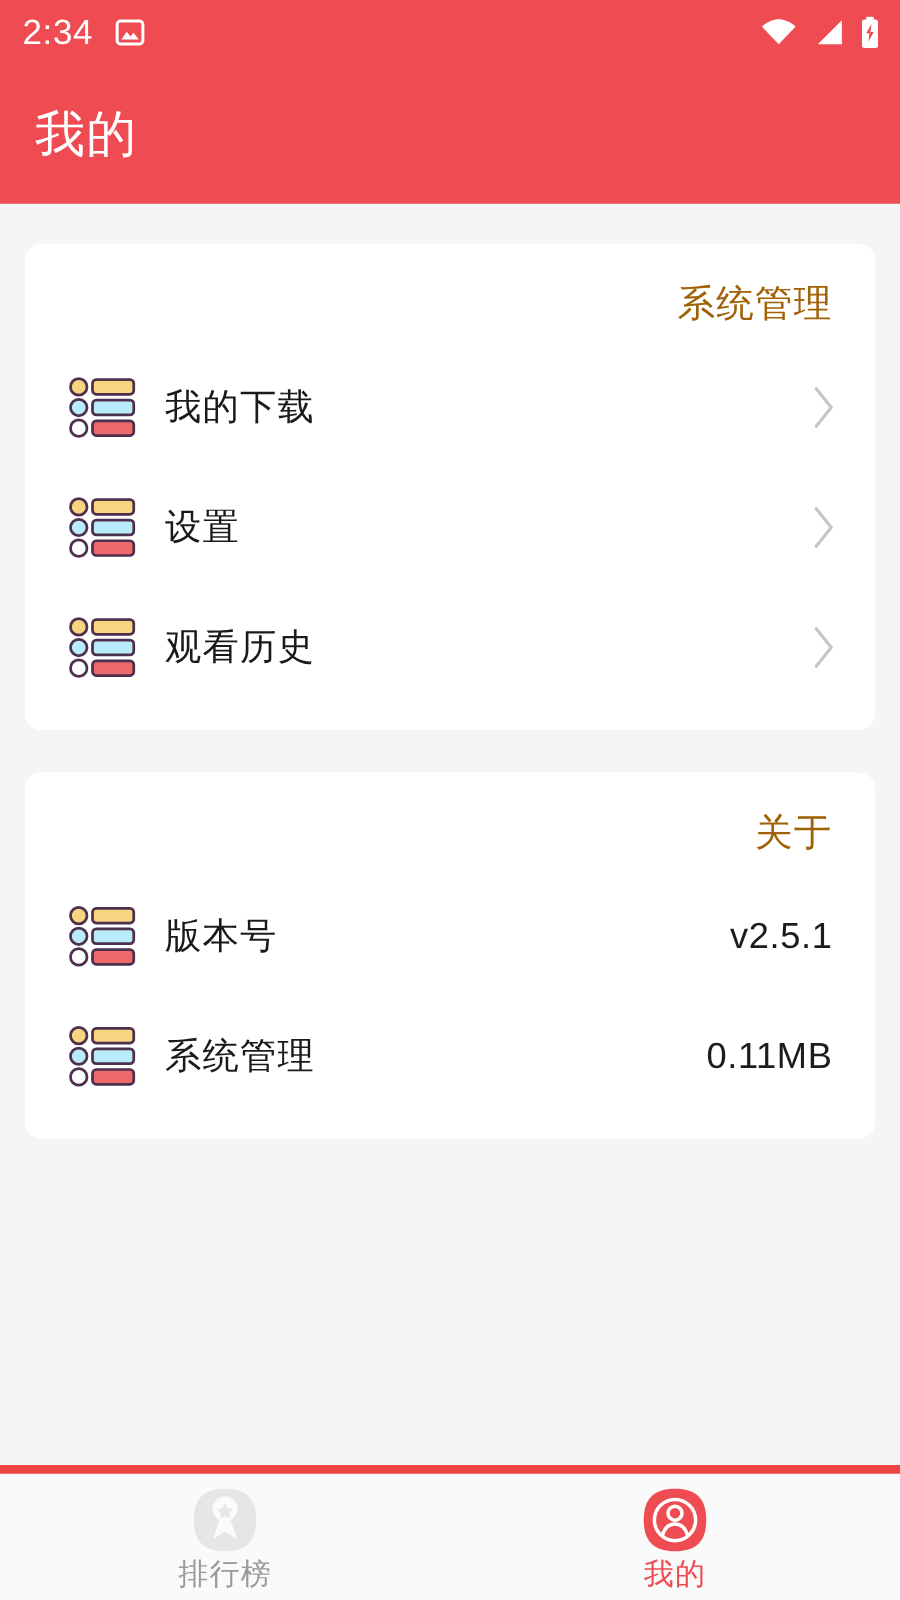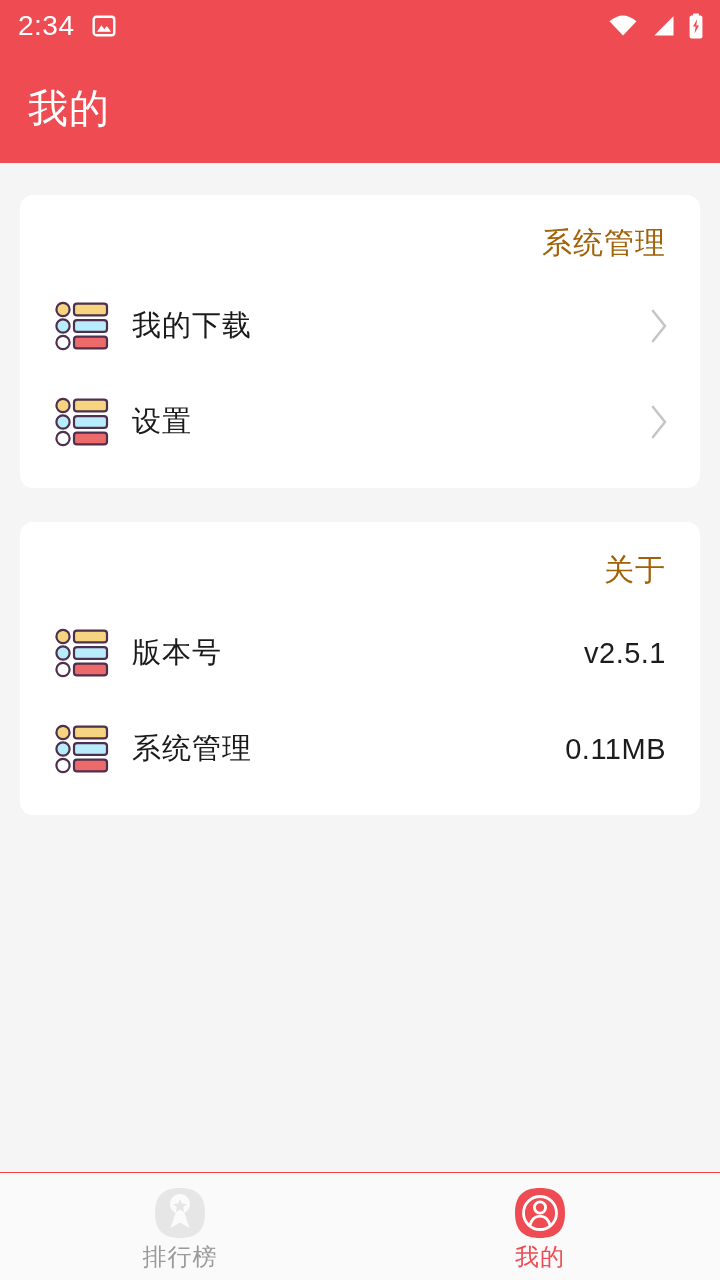--- a/index.html
+++ b/index.html
@@ -112,21 +112,21 @@
     letter-spacing:0.5px;
     padding-right:4px;
   }
   .chevron { flex:0 0 auto; display:flex; align-items:center; padding-left:8px; }
 
   
   .bottomnav {
     flex:0 0 108px;
     height:108px;
     background:#fafafb;
-    border-top:1px solid #ef4444;
+    border-top:7px solid #ef4444;
     display:flex;
     align-items:center;
   }
   .navitem {
     flex:1 1 0;
     height:100%;
     display:flex;
     flex-direction:column;
     align-items:center;
     justify-content:center;
@@ -223,20 +223,39 @@
         </span>
         <span class="row-label">设置</span>
         <span class="row-spacer"></span>
         <span class="chevron">
           <svg width="22" height="38" viewBox="0 0 22 38">
             <path d="M5 4 L17 19 L5 34" fill="none" stroke="#c6c6c6" stroke-width="2.6" stroke-linecap="round" stroke-linejoin="round"></path>
           </svg>
         </span>
       </div>
 
+      <div class="row">
+        <span class="row-icon">
+          <svg width="58" height="52" viewBox="0 0 58 52">
+            <circle cx="9" cy="9.5" r="6.6" fill="#f5d580" stroke="#4e2f4e" stroke-width="2.2"></circle>
+            <rect x="20" y="3.6" width="33" height="11.8" rx="3" fill="#f5d580" stroke="#4e2f4e" stroke-width="2.2"></rect>
+            <circle cx="9" cy="26" r="6.6" fill="#b9ecfb" stroke="#4e2f4e" stroke-width="2.2"></circle>
+            <rect x="20" y="20.1" width="33" height="11.8" rx="3" fill="#b9ecfb" stroke="#4e2f4e" stroke-width="2.2"></rect>
+            <circle cx="9" cy="42.5" r="6.6" fill="#ffffff" stroke="#4e2f4e" stroke-width="2.2"></circle>
+            <rect x="20" y="36.6" width="33" height="11.8" rx="3" fill="#ed6a6a" stroke="#4e2f4e" stroke-width="2.2"></rect>
+          </svg>
+        </span>
+        <span class="row-label">观看历史</span>
+        <span class="row-spacer"></span>
+        <span class="chevron">
+          <svg width="22" height="38" viewBox="0 0 22 38">
+            <path d="M5 4 L17 19 L5 34" fill="none" stroke="#c6c6c6" stroke-width="2.6" stroke-linecap="round" stroke-linejoin="round"></path>
+          </svg>
+        </span>
+      </div>
 
     </div>
 
     <div class="card">
       <div class="card-title">关于</div>
 
       <div class="row">
         <span class="row-icon">
           <svg width="58" height="52" viewBox="0 0 58 52">
             <circle cx="9" cy="9.5" r="6.6" fill="#f5d580" stroke="#4e2f4e" stroke-width="2.2"></circle>

